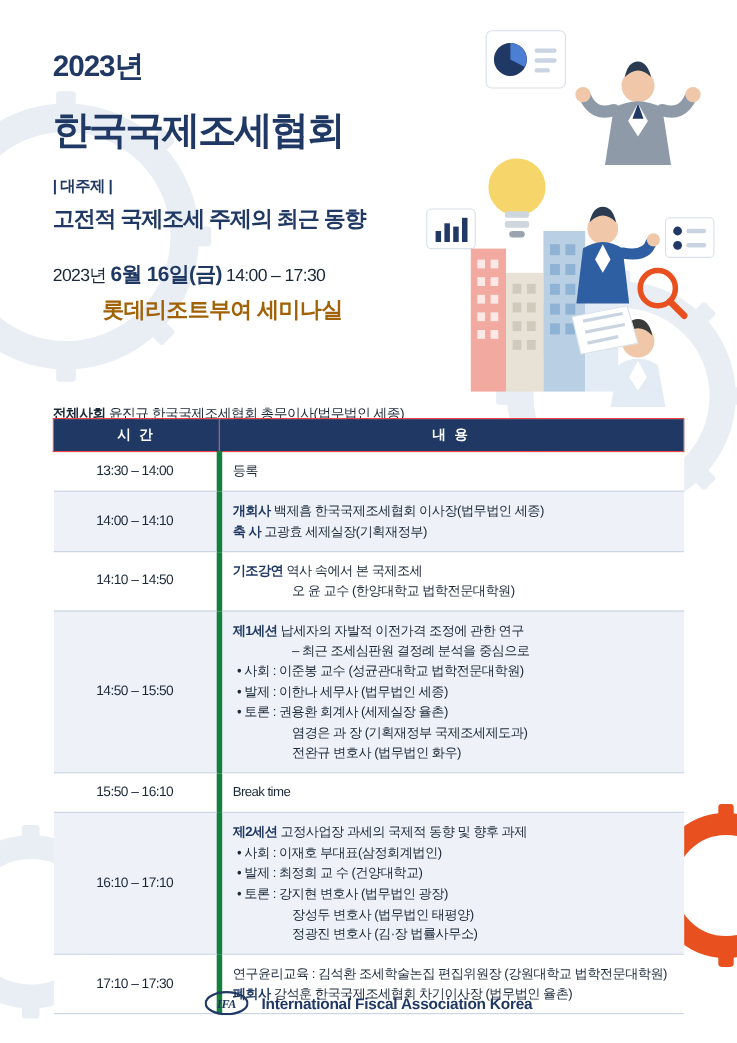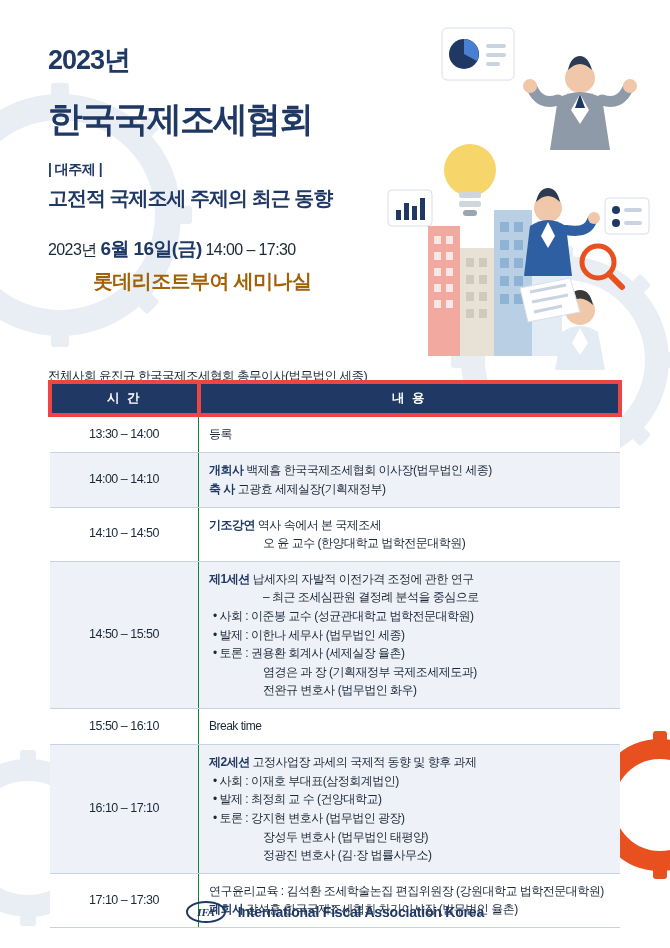--- a/index.html
+++ b/index.html
@@ -86,21 +86,21 @@
     margin-left: 45px;
   }
 
   .moderator {
     position: absolute;
     left: 48px;
     top: 368px;
     font-size: 12.5px;
     letter-spacing: -0.5px;
   }
-  .moderator b { font-weight: normal; }
+  .moderator b { font-weight: bold; }
 
   
   .illus { position: absolute; }
 
   
   .sched {
     position: absolute;
     left: 48px;
     top: 380px;
     width: 574px;
@@ -108,34 +108,34 @@
     font-size: 12px;
     letter-spacing: -0.5px;
   }
   .sched th {
     background: #1f3864;
     color: #ffffff;
     font-size: 12.5px;
     font-weight: bold;
     padding: 6px 0;
     letter-spacing: 2px;
-    border: 4px solid #ef4444;
+    border: 1px solid #ef4444;
   }
   .sched td {
     border-bottom: 1px solid #c8d2e0;
     padding: 8px 10px;
     vertical-align: middle;
     line-height: 1.55;
   }
   .sched tr td.time {
     width: 128px;
     text-align: center;
     color: #1b2838;
     font-size: 12.5px;
-    border-right: 1px solid #15803d;
+    border-right: 5px solid #15803d;
   }
   .sched tr:nth-child(even) td { background: #eef2f8; }
   .sched tr:nth-child(odd) td { background: #ffffff; }
   .sched td.content { font-size: 12px; }
   .lbl { font-weight: bold; color: #1f3864; }
   .row-line { display: block; }
   .indent2 { display: block; padding-left: 54px; }
   .bullet { display: block; padding-left: 4px; }
 
   

